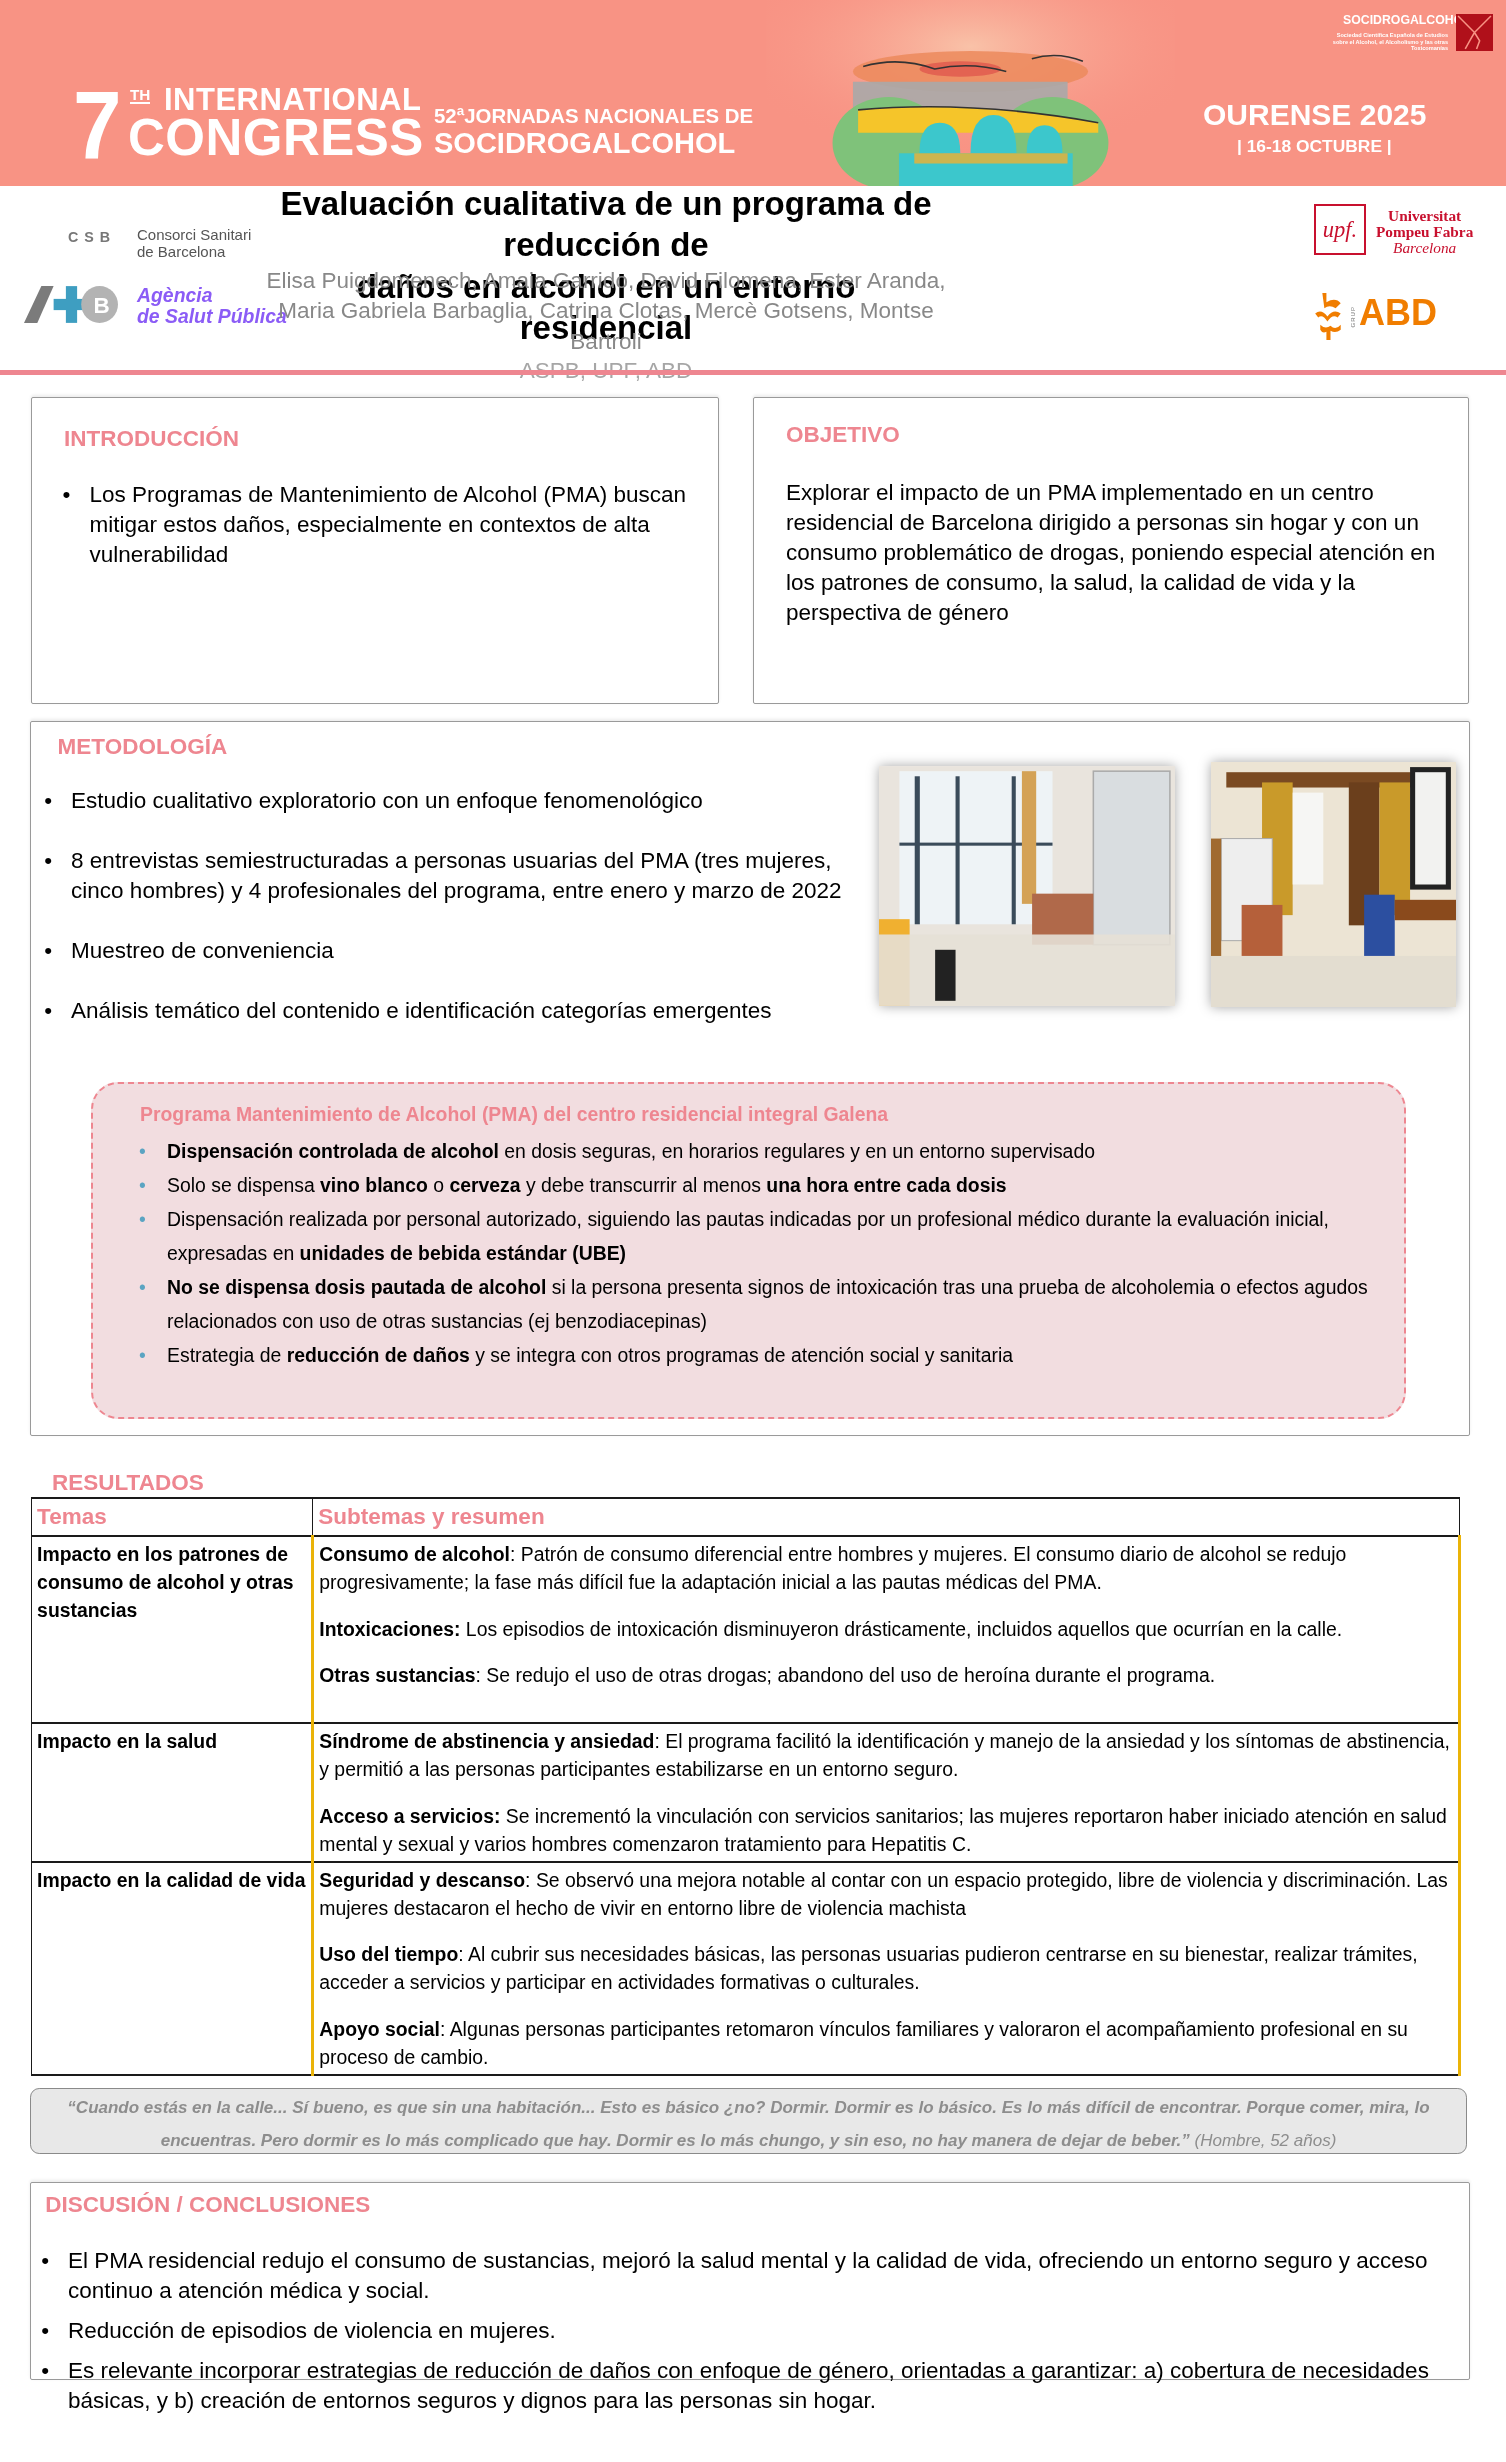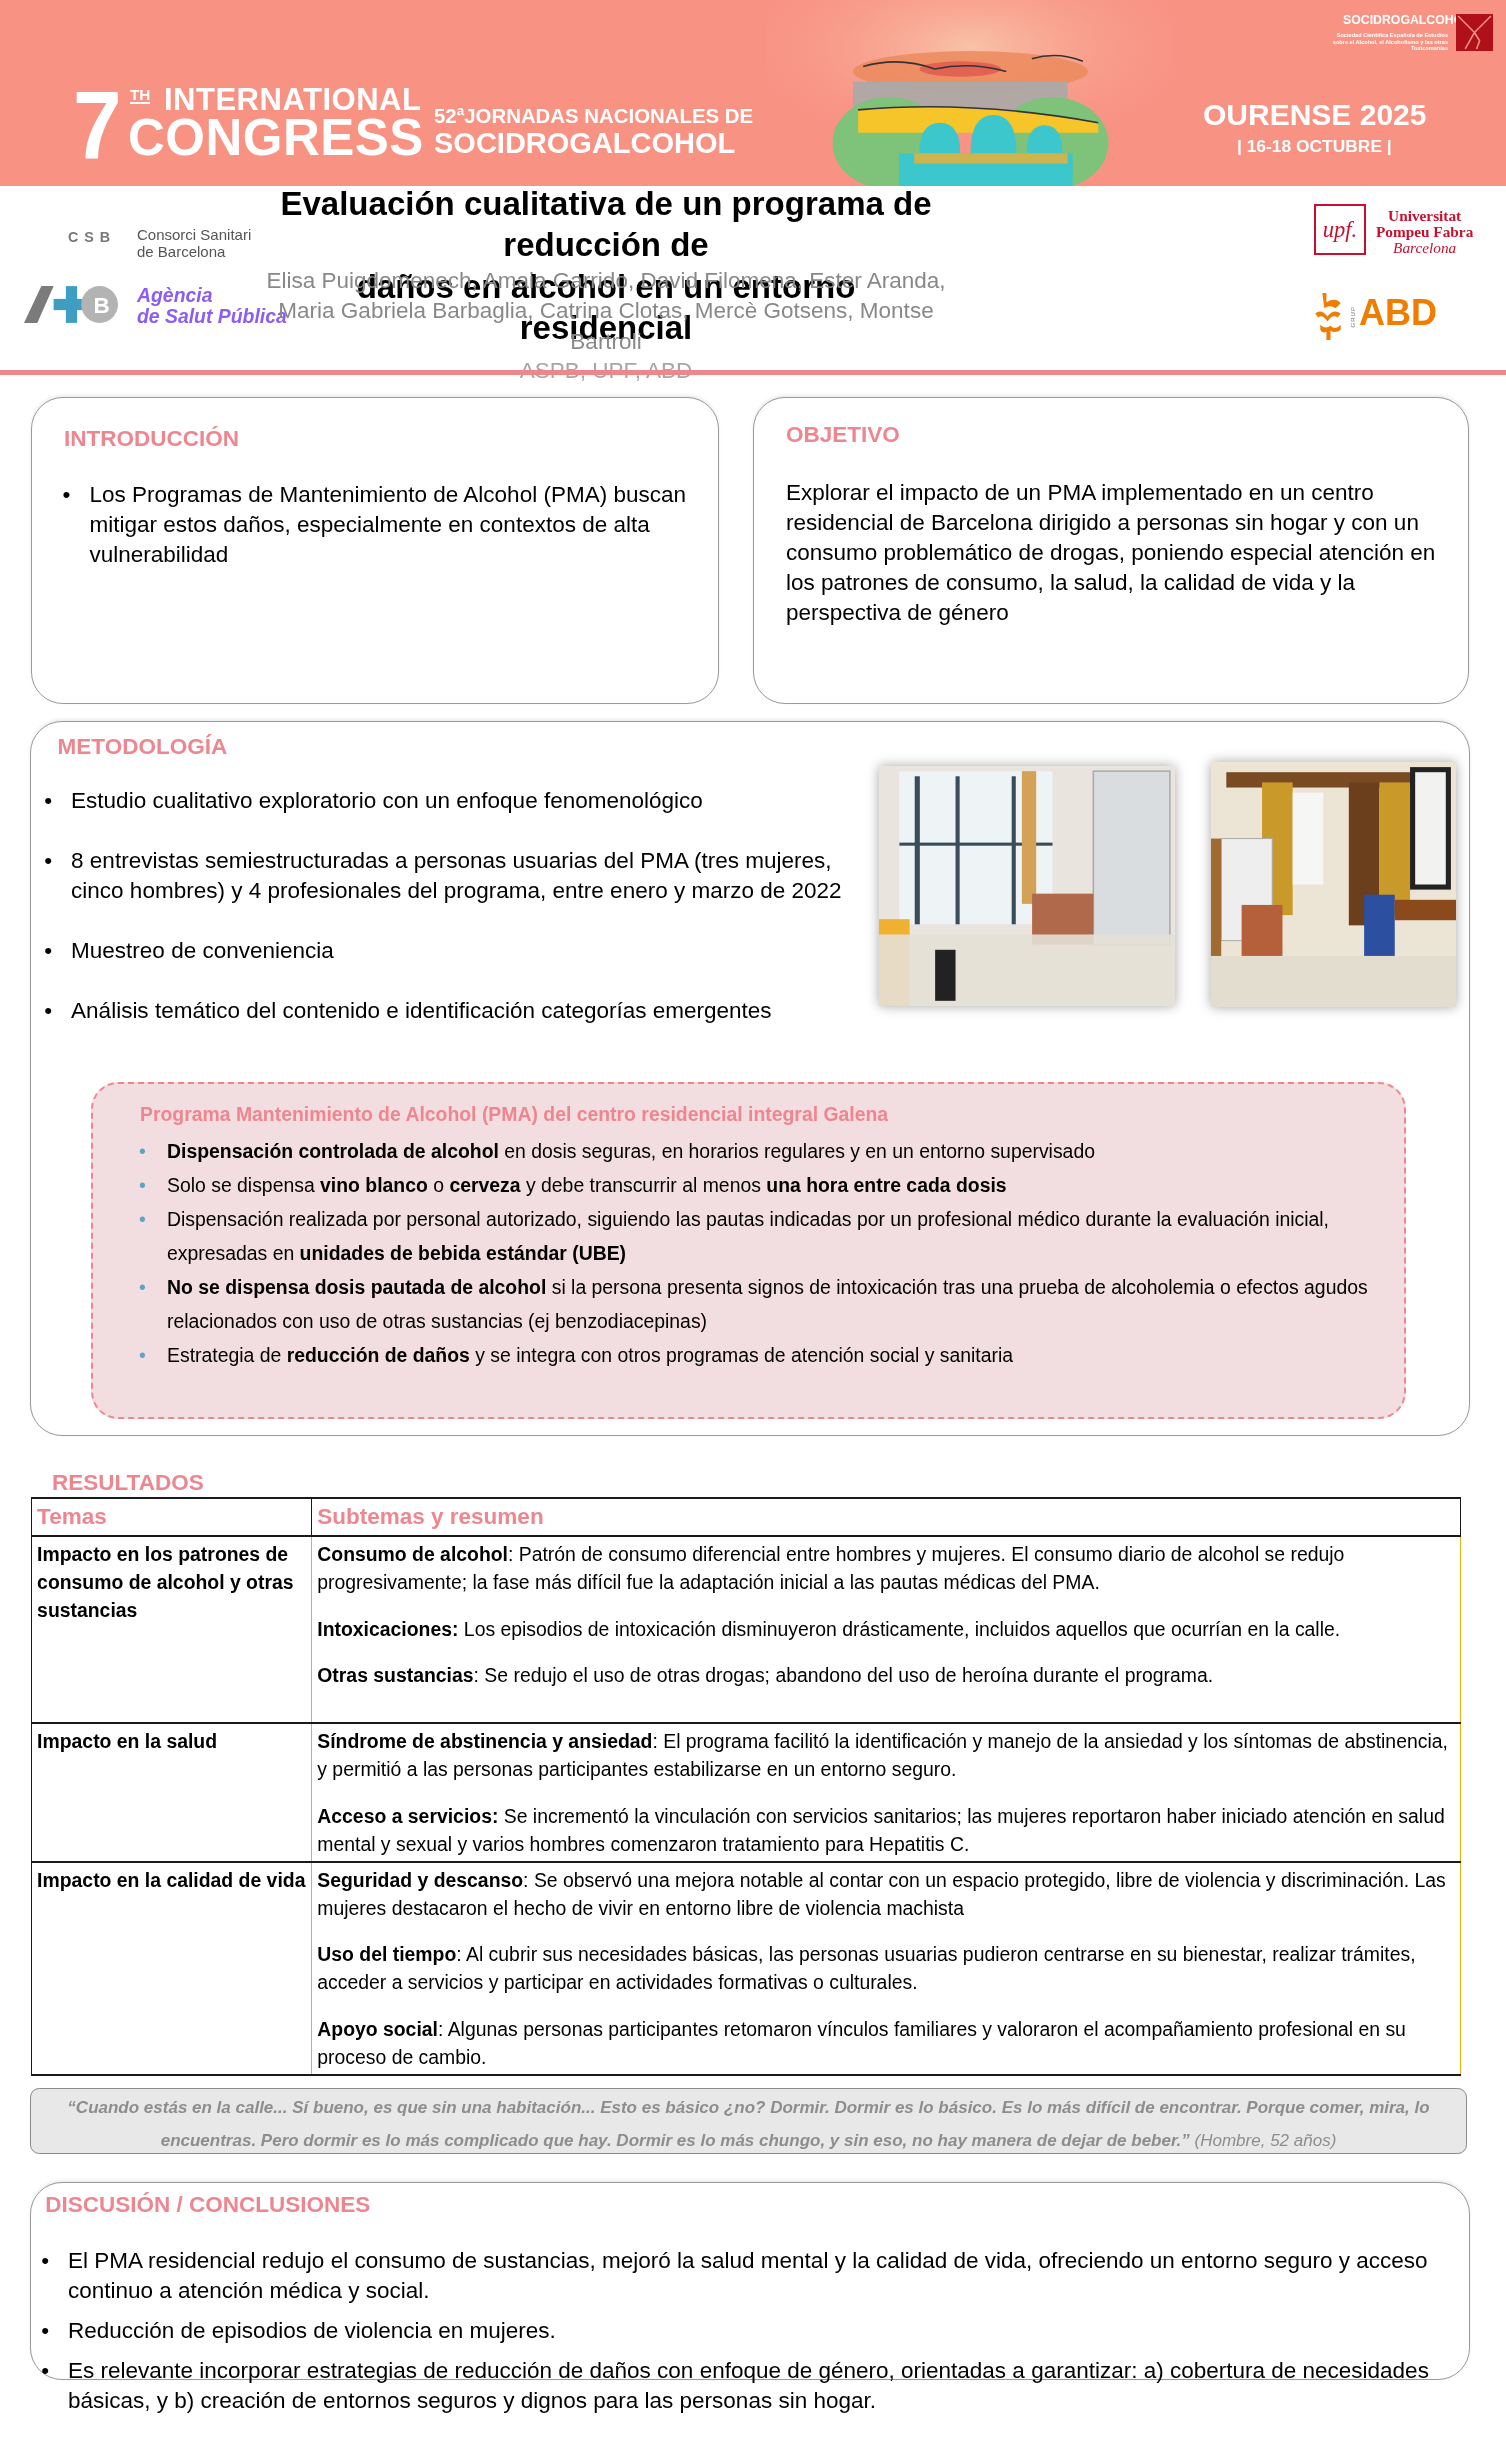--- a/index.html
+++ b/index.html
@@ -27,39 +27,39 @@
   #banner .soc-logo-mark { left:1456px; top:14.3px; width:37px; height:37px; background:#b0101a; }
 
   
   .logo-text { color:#555; font-size:15px; line-height:1.1; }
   .title { left:266px; top:183px; width:680px; text-align:center; font-size:33px; font-weight:bold; line-height:1.25; color:#000; }
   .authors { left:266px; top:266px; width:680px; text-align:center; font-size:22.5px; color:#888; line-height:1.35; }
   .affil { left:266px; top:338px; width:680px; text-align:center; font-size:22.5px; color:#a6a6a6;margin-top:20px; }
   .pinkbar { left:0; top:370px; width:1506px; height:4.6px; background:#ee8690; }
 
   
-  .box { border:1px solid #9a9a9a; border-radius:32px; background:#fff; box-shadow:0 -1.5px 3.1px rgba(0,0,0,0.08); box-sizing:border-box; }
+  .box { border:1px solid #9a9a9a; border-radius:2px; background:#fff; box-shadow:0 -1.5px 3.1px rgba(0,0,0,0.08); box-sizing:border-box; }
   .section-title { color:#ee8690; font-weight:bold; font-size:22.5px; line-height:1; }
   .body-text { font-size:22.5px; line-height:30px; color:#000; }
   ul.bul { list-style:none; margin:0; padding:0; }
   ul.bul li { position:relative; padding-left:37px; }
   ul.bul li::before { content:"•"; position:absolute; left:10.2px; top:0; }
 
   
   .pma { left:91px; top:1082px; width:1315px; height:337px; border:2px dashed #ee8690; border-radius:27px; background:#f2dde0; box-sizing:border-box; }
   .pma .pma-title { position:absolute; left:47px; top:19.4px; font-size:19.4px; font-weight:bold; color:#ee8690; }
   .pma ul { position:absolute; left:46px; top:50px; list-style:none; margin:0; padding:0; width:1237px; font-size:19.4px; line-height:34px; }
   .pma li { position:relative; padding-left:28px; }
   .pma li::before { content:"•"; position:absolute; left:0; top:0; color:#5ba4c2; }
 
   
   table.res { position:absolute; left:31px; top:1497px; width:1430px; border-collapse:collapse; font-size:19.4px; }
   table.res th, table.res td { border:2px solid #1a1a1a; vertical-align:top; text-align:left; padding:3.1px 5.1px; line-height:28px; }
   table.res th { color:#ee8690; font-weight:bold; font-size:22.5px; padding:4.1px 5.1px; border-left:1px solid #1a1a1a; border-right:1px solid #1a1a1a; }
-  table.res td { border-left:1px solid #1a1a1a; border-right:1px solid #eab308; }
+  table.res td { border-left:1px solid #1a1a1a; border-right:3px solid #eab308; }
   table.res td.tema { font-weight:bold; width:269px; }
   table.res td.sub p { margin:0 0 18.4px 0; }
   table.res td.sub p:last-child { margin-bottom:0; }
   .b { font-weight:bold; }
 
   .quote { left:30px; top:2088px; width:1437px; height:66px; background:#e8e8e8; border:1px solid #8a8a8a; border-radius:9.2px; box-sizing:border-box; text-align:center; font-style:italic; font-weight:bold; color:#8d8d8d; font-size:17px; line-height:33px; padding-top:2px; }
   .quote .who { font-weight:normal; }
 
   .photo { overflow:hidden; box-shadow:0 0 11.2px rgba(0,0,0,0.35); }
 </style>

